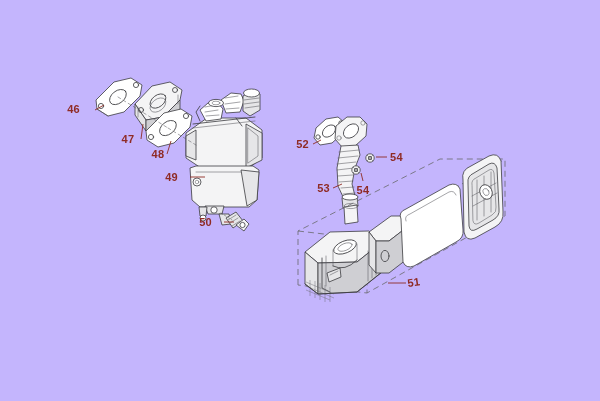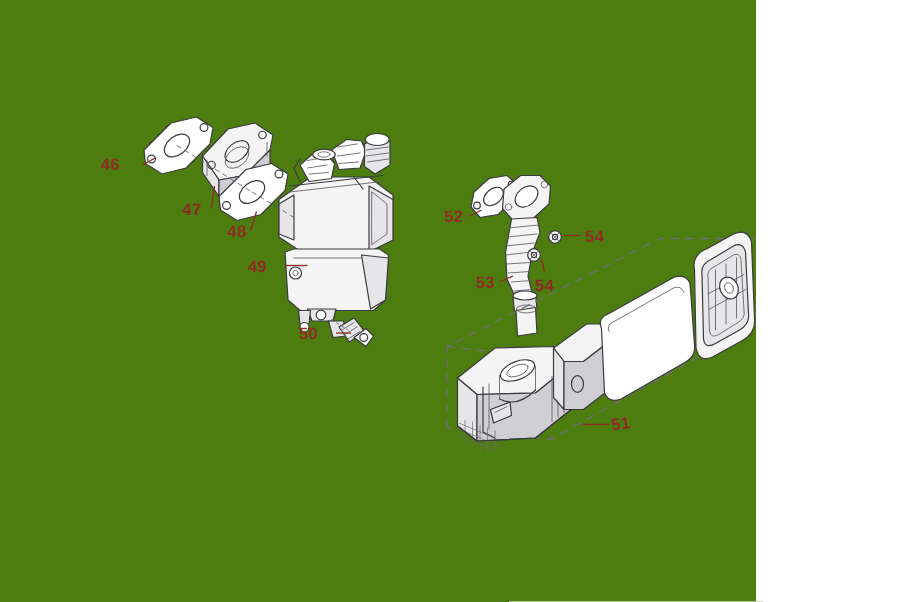--- a/index.html
+++ b/index.html
@@ -6,23 +6,23 @@
   html, body {
     margin: 0;
     padding: 0;
     background: #ffffff;
   }
   body {
     font-family: "Liberation Sans", sans-serif;
   }
   #diagram-root {
     position: relative;
-    width: 504px;
+    width: 600px;
     height: 401px;
-    background: #4d7c0f;
+    background: #c4b5fd;
     overflow: hidden;
   }
   #diagram-svg {
     position: absolute;
     left: 0;
     top: 0;
     width: 600px;
     height: 401px;
     display: block;
   }

